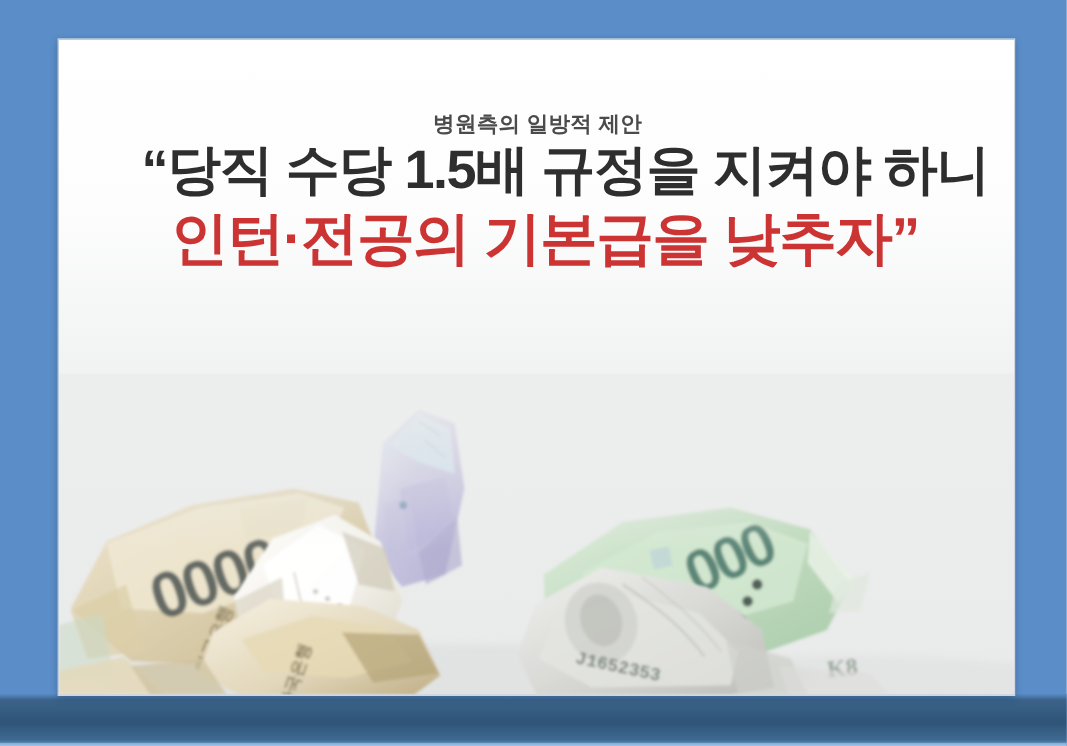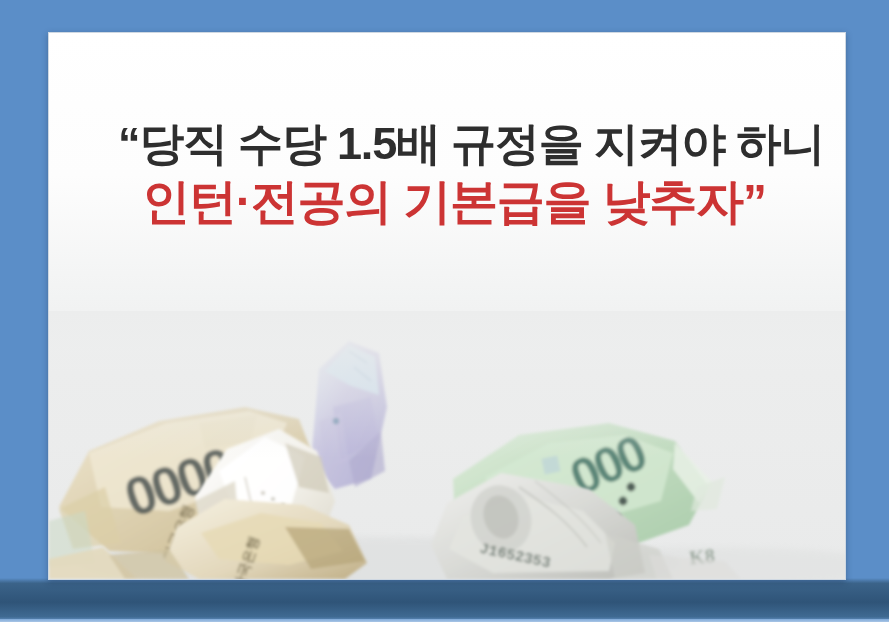--- a/index.html
+++ b/index.html
@@ -72,21 +72,20 @@
   #kicker {
     font-size: 18px;
     font-weight: 700;
     letter-spacing: .2px;
     color: #4b4b4b;
     line-height: 1.2;
     text-shadow: 0 1px 0 rgba(255,255,255,.7);
   }
 
   #headline-line-1 {
-    margin-top: 24px;
     font-size: 45px;
     font-weight: 800;
     letter-spacing: -1.2px;
     color: #2e2e2e;
     line-height: 1.18;
     white-space: nowrap;
     padding-left: 46px;
   }
 
   #headline-line-2 {
@@ -115,20 +114,21 @@
 
 <div id="viewer-backdrop">
 
   <div id="backdrop-top-shade"></div>
   <div id="backdrop-bottom-shade"></div>
   <div id="backdrop-bottom-hairline"></div>
 
   <div id="slide-card">
 
     <div id="headline-block">
+      <div id="kicker">병원측의 일방적 제안</div>
 
       <div id="headline-line-1">“당직 수당 1.5배 규정을 지켜야 하니</div>
 
       <div id="headline-line-2">인턴·전공의 기본급을 낮추자”</div>
     </div>
 
     <div id="money-photo">
       <svg viewBox="0 0 798 268" preserveAspectRatio="none">
         <defs>
           <linearGradient id="gFade" x1="0" y1="0" x2="0" y2="1">

